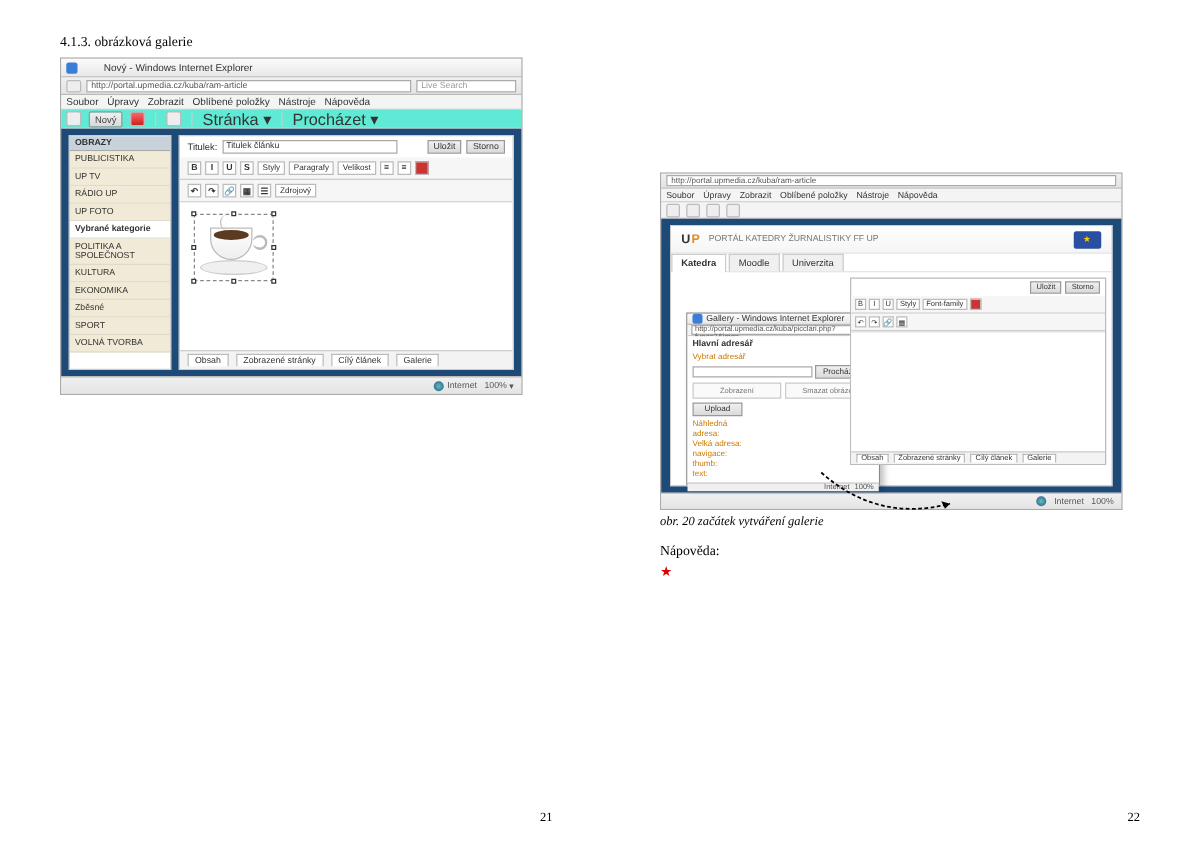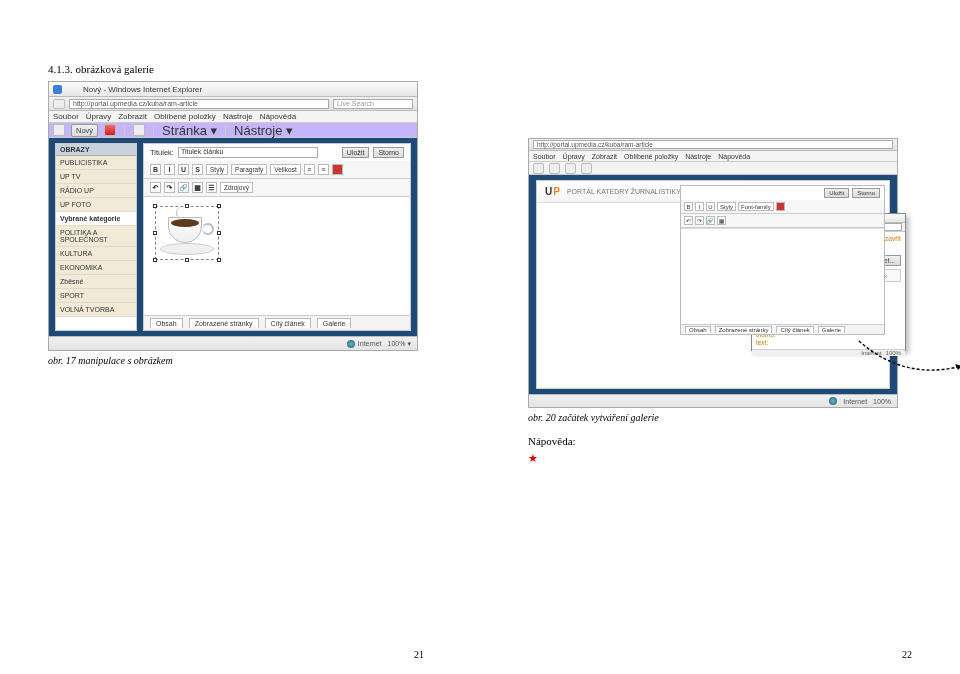--- a/index.html
+++ b/index.html
@@ -21,39 +21,38 @@
   }
   .page {
     width: 50%;
     height: 100%;
     padding: 28px 48px 20px 48px;
     position: relative;
   }
   .heading {
     font-size: 11px;
     margin-bottom: 6px;
-    margin-top: 35px;
   }
   .para {
     font-size: 11px;
     line-height: 1.35;
     text-align: justify;
     margin-bottom: 10px;
   }
   .caption {
     font-style: italic;
     font-size: 10px;
     margin-top: 4px;
   }
   .pagenum {
     position: absolute;
     bottom: 14px;
     font-size: 10px;
   }
-  .page.left .pagenum { right: 56px; }
+  .page.left .pagenum { right: 38px; }
   .page.right .pagenum { right: 48px; }
 
   
   .shot1 {
     width: 370px;
     height: 270px;
     border: 1px solid #aaa;
     background: #eceae4;
     display: flex;
     flex-direction: column;
@@ -80,21 +79,21 @@
     padding: 0 4px;
     gap:4px;
   }
   .shot1 .addr .urlbox { flex:1; background:#fff; border:1px solid #aaa; height:10px; padding:0 3px; display:flex; align-items:center; font-size:7px; color:#555; }
   .shot1 .addr .searchbox { width:80px; background:#fff; border:1px solid #aaa; height:10px; padding:0 3px; display:flex; align-items:center; font-size:7px; color:#999; }
   .shot1 .menubar {
     background:#f4f4f4; border-bottom:1px solid #ccc; height:12px;
     display:flex; align-items:center; padding:0 4px; gap:7px; font-size:8px; color:#333;
   }
   .shot1 .toolbar {
-    background:#c4b5fd; border-bottom:1px solid #ccc; height:15px;
+    background:#5eead4; border-bottom:1px solid #ccc; height:15px;
     display:flex; align-items:center; padding:0 4px; gap:6px;
   }
   .shot1 .toolbar .b { width:12px; height:12px; background:#eee; border:1px solid #bbb; border-radius:2px;}
   .shot1 .toolbar .b.stop{background:linear-gradient(#f66,#c22);}
   .shot1 .toolbar .gbtn { background:linear-gradient(#f0f0f0,#dadada); border:1px solid #999; border-radius:2px; padding:1px 4px; font-size:7.5px; color:#444; }
   .shot1 .toolbar .sep{width:1px;height:11px;background:#ccc;margin:0 2px;}
   .shot1 .tbtxt{font-size:13px;color:#333;}
   .shot1 .bluebg { flex:1; background:#1e4a78; display:flex;justify-content:center; }
   .shot1 .sidebar { width:82px; background:#fff; margin:5px 0 5px 6px; border:1px solid #ccc;}
   .shot1 .sidebar .hd { background:#c8d2db; border-bottom:1px solid #aaa; padding:2px 4px; font-size:7px; font-weight:bold;}
@@ -138,21 +137,21 @@
     font-family:Arial,sans-serif;
     font-size:8px;
     color:#333;
   }
   .shot2 .addr{background:linear-gradient(#f0f0f0,#e4e4e4);border-bottom:1px solid #bbb;height:12px;display:flex;align-items:center;padding:0 4px;gap:4px;}
   .shot2 .addr .urlbox{flex:1;background:#fff;border:1px solid #aaa;height:9px;padding:0 3px;display:flex;align-items:center;font-size:6.5px;color:#555;}
   .shot2 .menubar{background:#f4f4f4;border-bottom:1px solid #ccc;height:11px;display:flex;align-items:center;padding:0 4px;gap:7px;font-size:7px;color:#333;}
   .shot2 .toolbar{background:#f4f4f4;border-bottom:1px solid #ccc;height:13px;display:flex;align-items:center;padding:0 4px;gap:5px;}
   .shot2 .toolbar .b{width:11px;height:11px;border:1px solid #bbb;background:#eee;border-radius:2px;}
   .shot2 .bluebg{flex:1;background:#1e4a78;position:relative;padding:5px 7px;}
-  .shot2 .content{background:#fff;width:100%;height:100%;border:1px solid #ccc;display:flex;flex-direction:row;position:relative;}
+  .shot2 .content{background:#fff;width:100%;height:100%;border:1px solid #ccc;display:flex;flex-direction:column;position:relative;}
   .shot2 .banner{height:22px;background:linear-gradient(#fff,#f5f5f5);border-bottom:1px solid #ddd;display:flex;align-items:center;padding:0 8px;gap:6px;}
   .shot2 .banner .logo{font-weight:bold;font-size:10px;color:#333;letter-spacing:1px;}
   .shot2 .banner .logo .o{color:#e28b1d;}
   .shot2 .banner .bt{font-size:7px;color:#777;text-transform:uppercase;}
   .shot2 .banner .euimg{width:22px;height:14px;background:#2a4fa0;position:relative;border-radius:2px;margin-left:auto;}
   .shot2 .banner .euimg::after{content:"★";position:absolute;left:50%;top:50%;transform:translate(-50%,-55%);font-size:7px;color:#fc0;letter-spacing:1px;}
   .shot2 .cnav{background:#fff;border-bottom:1px solid #ddd;display:flex;gap:0;font-size:7.5px;}
   .shot2 .cnav .ntab{border:1px solid #ccc;border-bottom:none;padding:2px 7px;background:#f0f0f0;margin-right:2px;}
   .shot2 .cnav .ntab.first{background:#fff;font-weight:bold;border-bottom:1px solid #fff;margin-bottom:-1px;}
   .shot2 .bodyarea{flex:1;background:#fff;position:relative;padding:4px;}
@@ -221,21 +220,21 @@
       </div>
       <div class="toolbar">
         <span class="b"></span>
         <span class="gbtn">Nový</span>
         <span class="b stop"></span>
         <span class="sep"></span>
         <span class="b"></span>
         <span class="sep"></span>
         <span class="tbtxt">Stránka ▾</span>
         <span class="sep"></span>
-        <span class="tbtxt">Nástroje ▾</span>
+        <span class="tbtxt">Procházet ▾</span>
       </div>
       <div class="bluebg">
         <div class="sidebar">
           <div class="hd">OBRAZY</div>
           <div class="it">PUBLICISTIKA</div>
           <div class="it">UP TV</div>
           <div class="it">RÁDIO UP</div>
           <div class="it">UP FOTO</div>
           <div class="it b">Vybrané kategorie</div>
           <div class="it">POLITIKA A SPOLEČNOST</div>
@@ -302,21 +301,20 @@
       </div>
       <div class="status">
         <span class="zone">
             <span class="globe"></span>
             <span>Internet</span>
           </span>
         <span class="zoom"><span>100%</span> ▾</span>
       </div>
     </div>
 
-    <div class="caption">obr. 17 manipulace s obrázkem</div>
     <div class="pagenum">21</div>
   </div>
 
   <div class="page right">
     <div style="height:110px"></div>
 
     <div class="shot2">
       <div class="addr">
         <span class="urlbox">http://portal.upmedia.cz/kuba/ram-article</span>
       </div>
@@ -333,20 +331,25 @@
         <span class="b"></span>
         <span class="b"></span>
         <span class="b"></span>
       </div>
       <div class="bluebg">
         <div class="content">
           <div class="banner">
             <span class="logo"><span>U</span><span class="o">P</span></span>
             <span class="bt">PORTÁL KATEDRY ŽURNALISTIKY FF UP</span>
             <span class="euimg"></span>
+          </div>
+          <div class="cnav">
+            <span class="ntab first">Katedra</span>
+            <span class="ntab">Moodle</span>
+            <span class="ntab">Univerzita</span>
           </div>
           <div class="bodyarea">
 
             <div class="popup">
               <div class="ptitle">
                 <span class="fav"></span>
                 <span>Gallery - Windows Internet Explorer</span>
               </div>
               <div class="paddr">
                 <span class="pu">http://portal.upmedia.cz/kuba/picclari.php?func=2&amp;img=</span>

